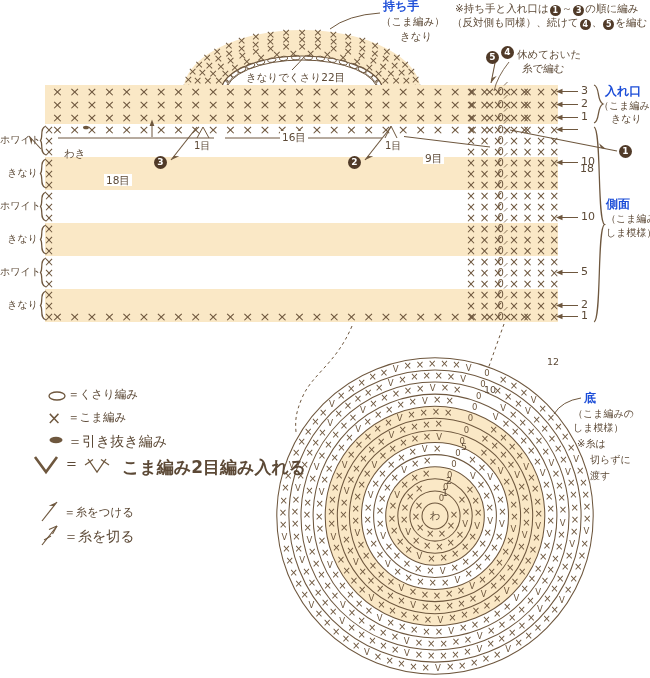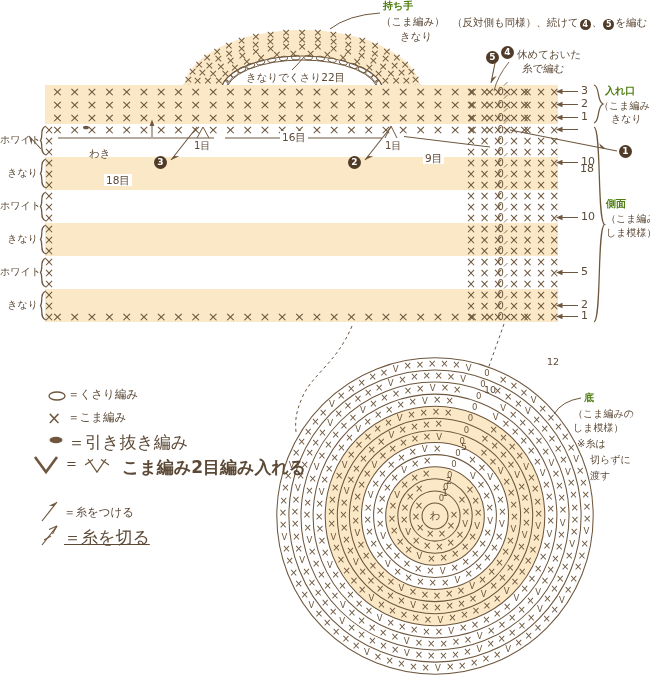--- a/index.html
+++ b/index.html
@@ -1,20 +1,20 @@
 <!DOCTYPE html>
 <html><head>
 <meta charset="utf-8">
 <style>
   html,body{margin:0;padding:0;background:#fff;}
   #page{position:relative;width:650px;height:678px;background:#fff;overflow:hidden;
         font-family:"DejaVu Sans","Liberation Sans",sans-serif;}
   #diagram-svg{position:absolute;left:0;top:0;}
   .lbl{position:absolute;white-space:nowrap;font-size:10.5px;color:#5C4936;line-height:1.15;}
-  .bold{font-weight:bold;font-size:10px;color:#4d7c0f;}
+  .bold{font-weight:bold;font-size:12px;color:#1d4ed8;}
   .num{font-size:11px;color:#5C4936;}
   .small{font-size:10px;}
   .rnum{font-size:9.5px;color:#5C4936;}
   .wbg{background:#fff;padding:0 2px;}
   .mark{position:absolute;width:13px;height:13px;border-radius:50%;background:#503A28;color:#fff;
         font-size:9px;font-weight:bold;text-align:center;line-height:13px;}
   .mini{display:inline-block;width:11px;height:11px;border-radius:50%;background:#503A28;color:#fff;
         font-size:8px;font-weight:bold;text-align:center;line-height:11px;vertical-align:-1px;margin:0 1px;}
   .stripe-lbl{width:38px;text-align:right;font-size:10px;}
   .wa{width:14px;text-align:center;}
@@ -831,20 +831,21 @@
         <line x1="85" y1="465" x2="93" y2="459.5" stroke="#6E573E" stroke-width="1.2"></line>
         <line x1="109" y1="465" x2="101" y2="459.5" stroke="#6E573E" stroke-width="1.2"></line>
         <line x1="42" y1="521" x2="57" y2="502" stroke="#6E573E" stroke-width="1.2"></line>
         <line x1="42" y1="545" x2="57" y2="526" stroke="#6E573E" stroke-width="1.2"></line>
         <line x1="57" y1="526" x2="49" y2="529.5" stroke="#6E573E" stroke-width="1.1"></line>
         <line x1="57" y1="526" x2="52.5" y2="534" stroke="#6E573E" stroke-width="1.1"></line>
         <line x1="44" y1="540" x2="51" y2="536" stroke="#6E573E" stroke-width="1.1"></line>
       </g>
   </svg>
 
+  <span class="lbl" style="left:455px;top:2px;"><span>※持ち手と入れ口は</span><span class="mini">1</span><span>～</span><span class="mini">3</span><span>の順に編み</span></span>
   <span class="lbl" style="left:452px;top:16px;"><span>（反対側も同様）、続けて</span><span class="mini">4</span><span>、</span><span class="mini">5</span><span>を編む</span></span>
 
   <span class="lbl bold" style="left:383px;top:0px;">持ち手</span>
   <span class="lbl" style="left:381px;top:15px;">（こま編み）</span>
   <span class="lbl" style="left:400px;top:30px;">きなり</span>
   <span class="lbl" style="left:246px;top:71px;">きなりでくさり22目</span>
 
   <span class="mark" style="left:486px;top:51px;">5</span>
   <span class="mark" style="left:501px;top:46px;">4</span>
   <span class="lbl" style="left:517px;top:48px;">休めておいた</span>
@@ -870,21 +871,21 @@
   <span class="lbl small" style="left:606px;top:213px;">（こま編みの</span>
   <span class="lbl small" style="left:606px;top:227px;">しま模様）</span>
 
   <span class="lbl stripe-lbl" style="left:0px;top:134px;">ホワイト</span>
   <span class="lbl stripe-lbl" style="left:0px;top:167px;">きなり</span>
   <span class="lbl stripe-lbl" style="left:0px;top:200px;">ホワイト</span>
   <span class="lbl stripe-lbl" style="left:0px;top:233px;">きなり</span>
   <span class="lbl stripe-lbl" style="left:0px;top:266px;">ホワイト</span>
   <span class="lbl stripe-lbl" style="left:0px;top:299px;">きなり</span>
 
-  <span class="lbl" style="left:89px;top:147px;text-align:right;">わき</span>
+  <span class="lbl" style="left:64px;top:147px;text-align:right;">わき</span>
   <span class="lbl wbg" style="left:104px;top:131px;margin-top:43px;">18目</span>
   <span class="lbl wbg small" style="left:192px;top:140px;">1目</span>
   <span class="lbl wbg" style="left:280px;top:131px;">16目</span>
   <span class="lbl wbg small" style="left:383px;top:140px;">1目</span>
   <span class="lbl wbg" style="left:423px;top:132px;margin-top:20px;">9目</span>
 
   <span class="lbl bold" style="left:584px;top:392px;">底</span>
   <span class="lbl small" style="left:573px;top:408px;">（こま編みの</span>
   <span class="lbl small" style="left:573px;top:422px;">しま模様）</span>
   <span class="lbl small" style="left:577px;top:438px;">※糸は</span>
@@ -892,19 +893,19 @@
   <span class="lbl small" style="left:590px;top:470px;">渡す</span>
   <span class="lbl rnum" style="left:442px;top:488px;">1</span>
   <span class="lbl rnum" style="left:446px;top:476px;">2</span>
   <span class="lbl rnum" style="left:461px;top:442px;">5</span>
   <span class="lbl rnum" style="left:484px;top:385px;">10</span>
   <span class="lbl rnum" style="left:499px;top:357px;margin-left:48px;">12</span>
   <span class="lbl wa" style="left:428px;top:509px;">わ</span>
 
   <span class="lbl" style="left:68px;top:388px;font-size:11.5px;">＝くさり編み</span>
   <span class="lbl" style="left:68px;top:411px;font-size:11.5px;">＝こま編み</span>
-  <span class="lbl" style="left:68px;top:433px;font-size:17px;">＝引き抜き編み</span>
+  <span class="lbl" style="left:68px;top:433px;font-size:14px;">＝引き抜き編み</span>
   <span class="lbl" style="left:66px;top:457px;font-size:13px;">=</span>
   <span class="lbl" style="left:122px;top:458px;font-size:17px;font-weight:bold;">こま編み2目編み入れる</span>
   <span class="lbl" style="left:64px;top:506px;font-size:11.5px;">＝糸をつける</span>
-  <span class="lbl" style="left:64px;top:528px;font-size:17px;text-decoration:underline;">＝糸を切る</span>
+  <span class="lbl" style="left:64px;top:528px;font-size:14px;">＝糸を切る</span>
 
 </div>
 
 </body></html>

